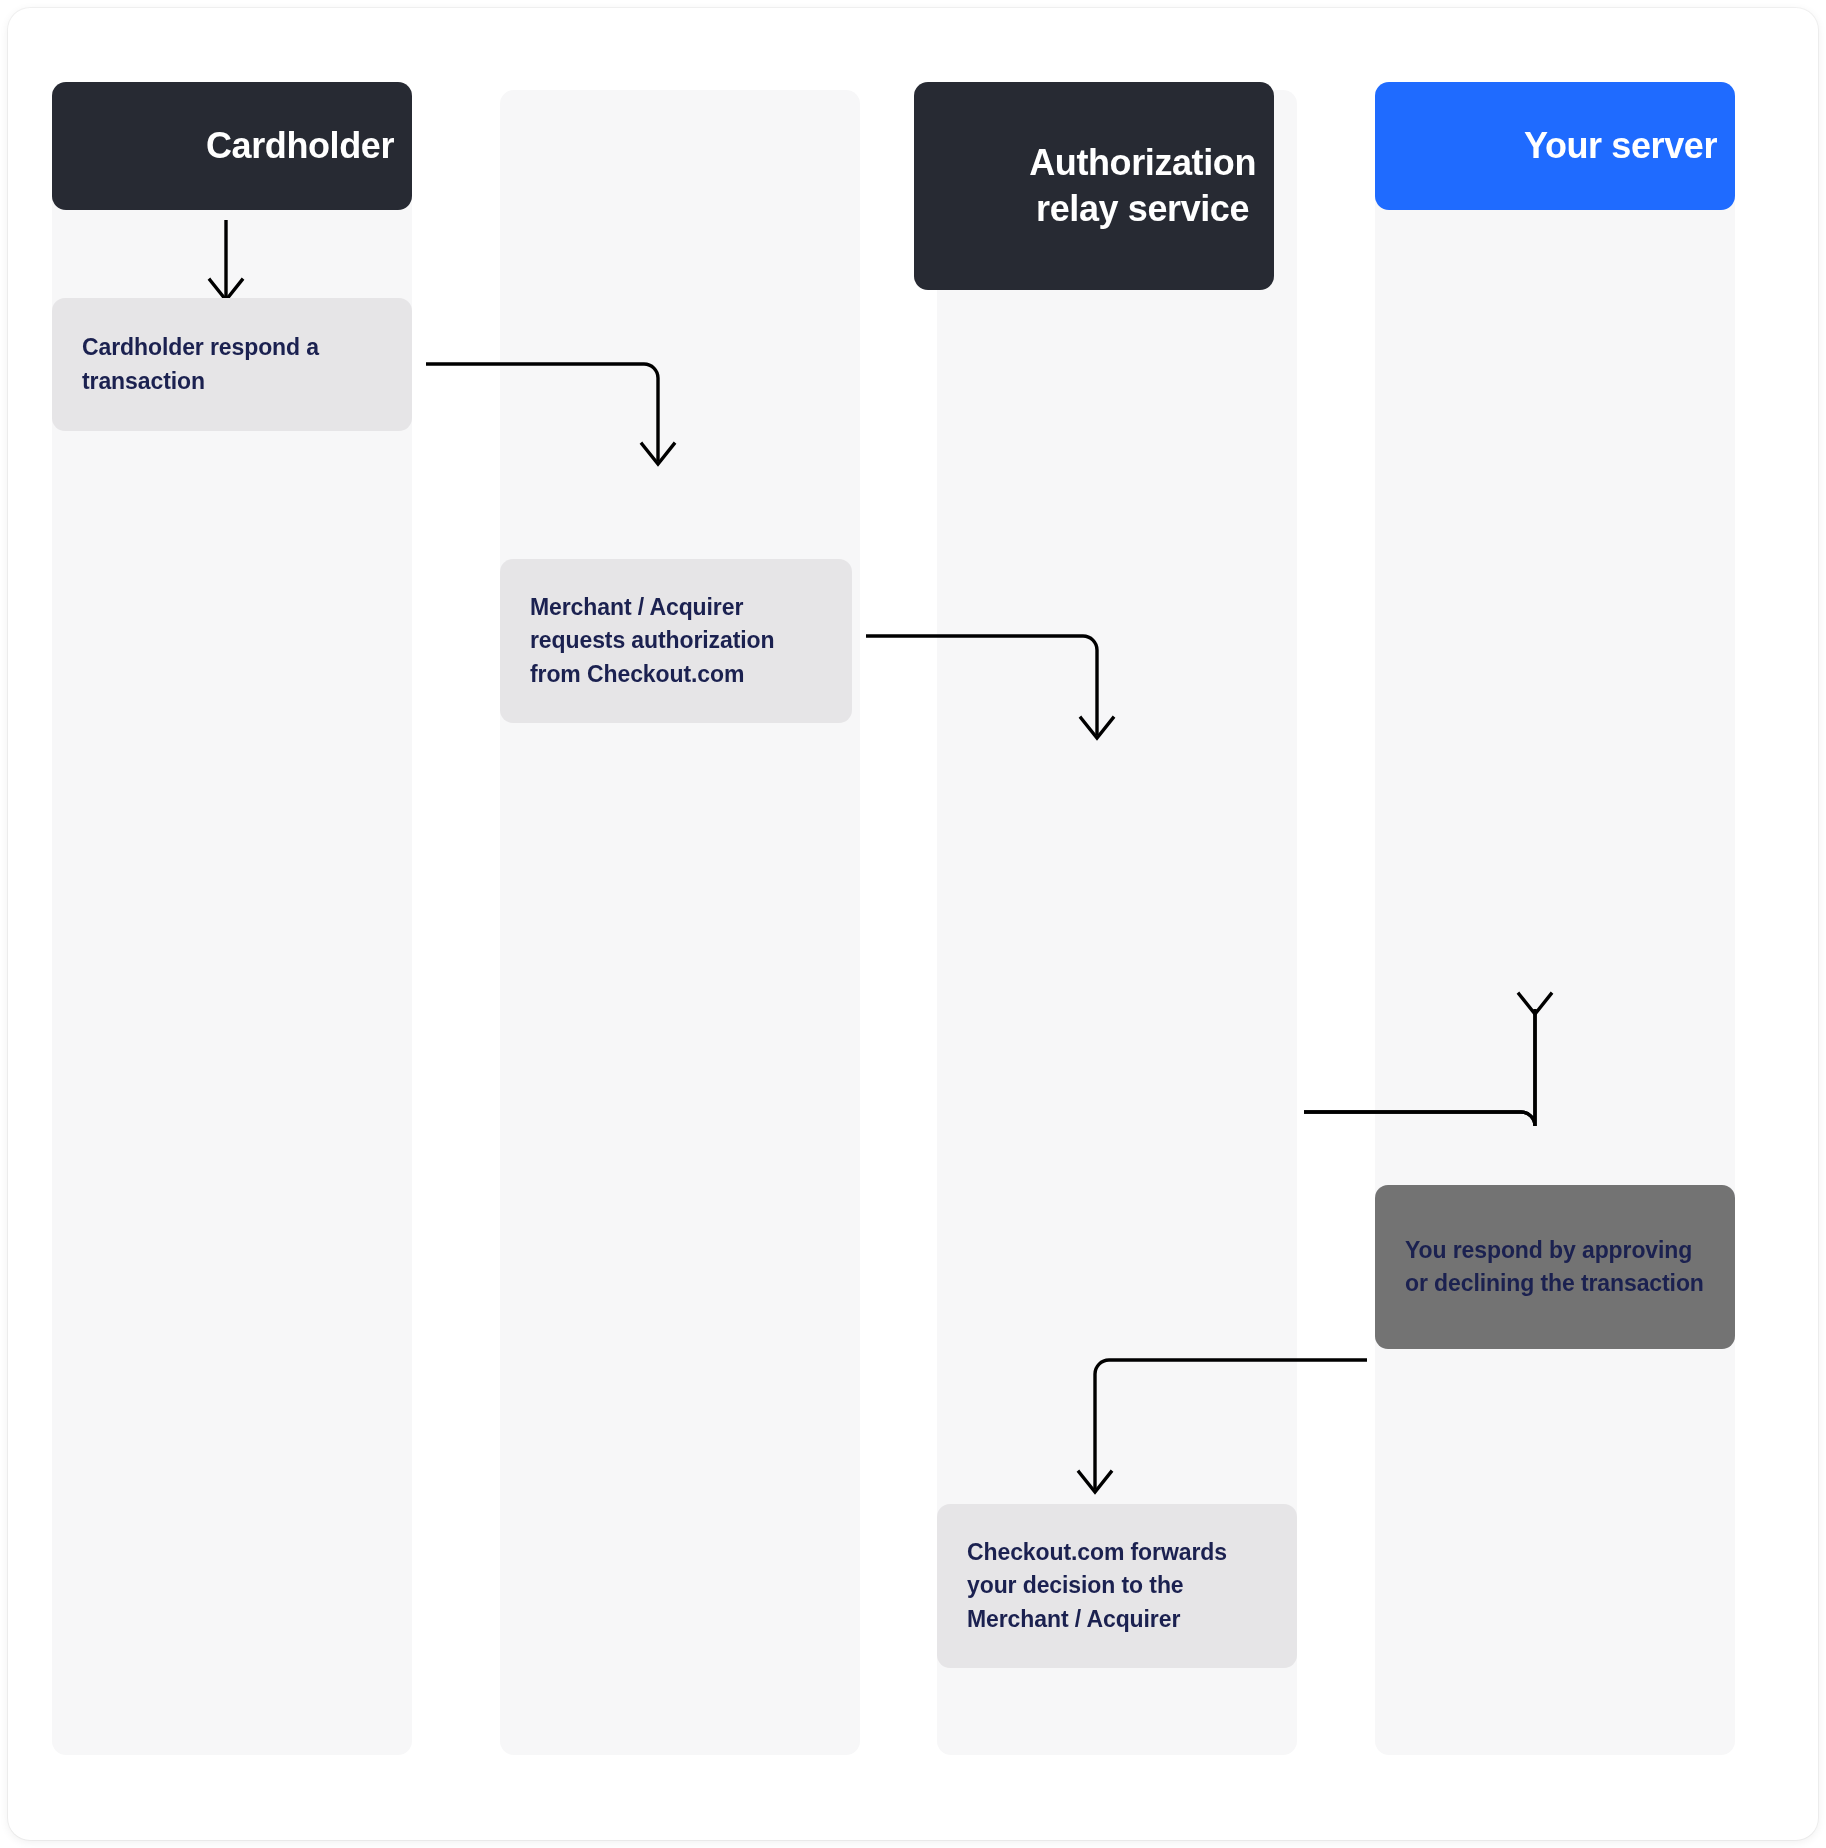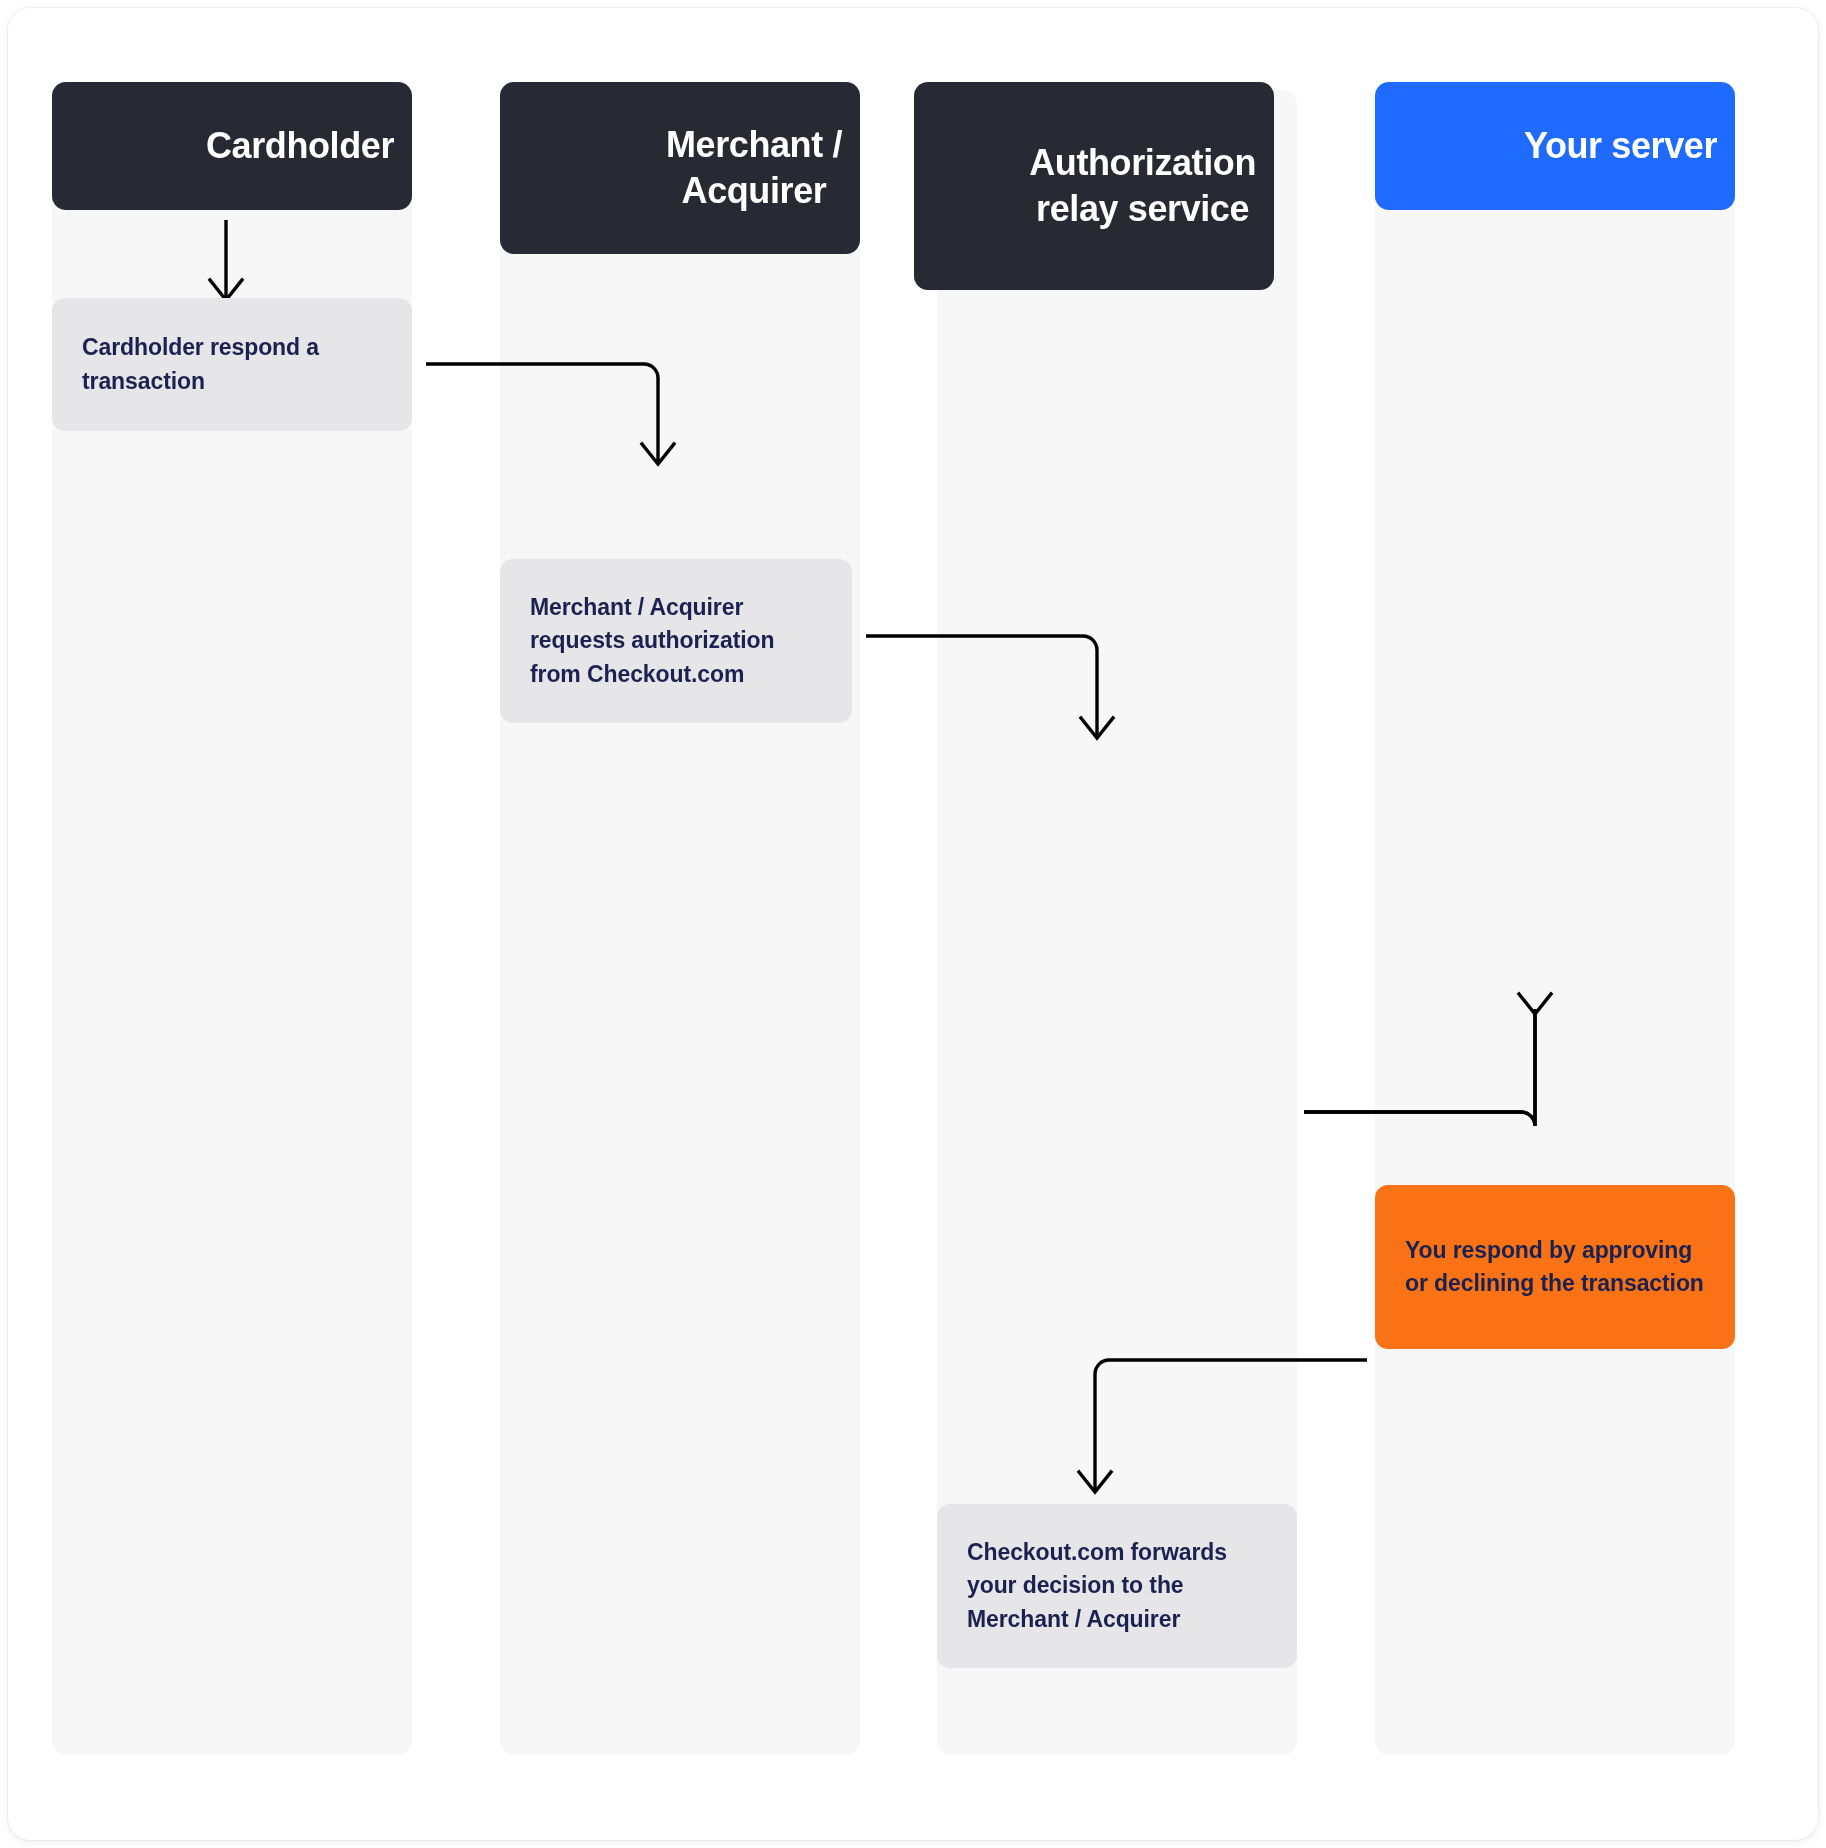--- a/index.html
+++ b/index.html
@@ -56,21 +56,21 @@
     background: #e6e5e7;
     color: #1b2150;
     font-size: 23px;
     font-weight: bold;
     line-height: 1.45;
     letter-spacing: -0.1px;
     padding: 26px 30px;
     display: flex;
     align-items: center;
   }
-  .card.blue { background: #f97316; }
+  .card.blue { background: #737373; }
   .card > span { display: block; }
 
   
   svg.connectors {
     position: absolute;
     left: 0; top: 0;
     width: 1810px; height: 1832px;
     pointer-events: none;
     overflow: visible;
   }
@@ -87,24 +87,20 @@
 
     <div class="lane" style="left:44px; top:82px; width:360px; height:1665px;"></div>
     <div class="lane" style="left:492px; top:82px; width:360px; height:1665px;"></div>
     <div class="lane" style="left:929px; top:82px; width:360px; height:1665px;"></div>
     <div class="lane" style="left:1367px; top:82px; width:360px; height:1665px;"></div>
 
     <div class="lane-header dark" style="left:44px; top:74px; width:360px; height:128px;">
       <span>Cardholder</span>
     </div>
 
-    <div class="lane-header dark" style="left:492px; top:74px; width:360px; height:172px; white-space:pre-line;">
-      <span>Merchant /
-Acquirer</span>
-    </div>
 
     <div class="lane-header dark" style="left:906px; top:74px; width:360px; height:208px; white-space:pre-line;">
       <span>Authorization
 relay service</span>
     </div>
 
     <div class="lane-header blue" style="left:1367px; top:74px; width:360px; height:128px;">
       <span>Your server</span>
     </div>
 

